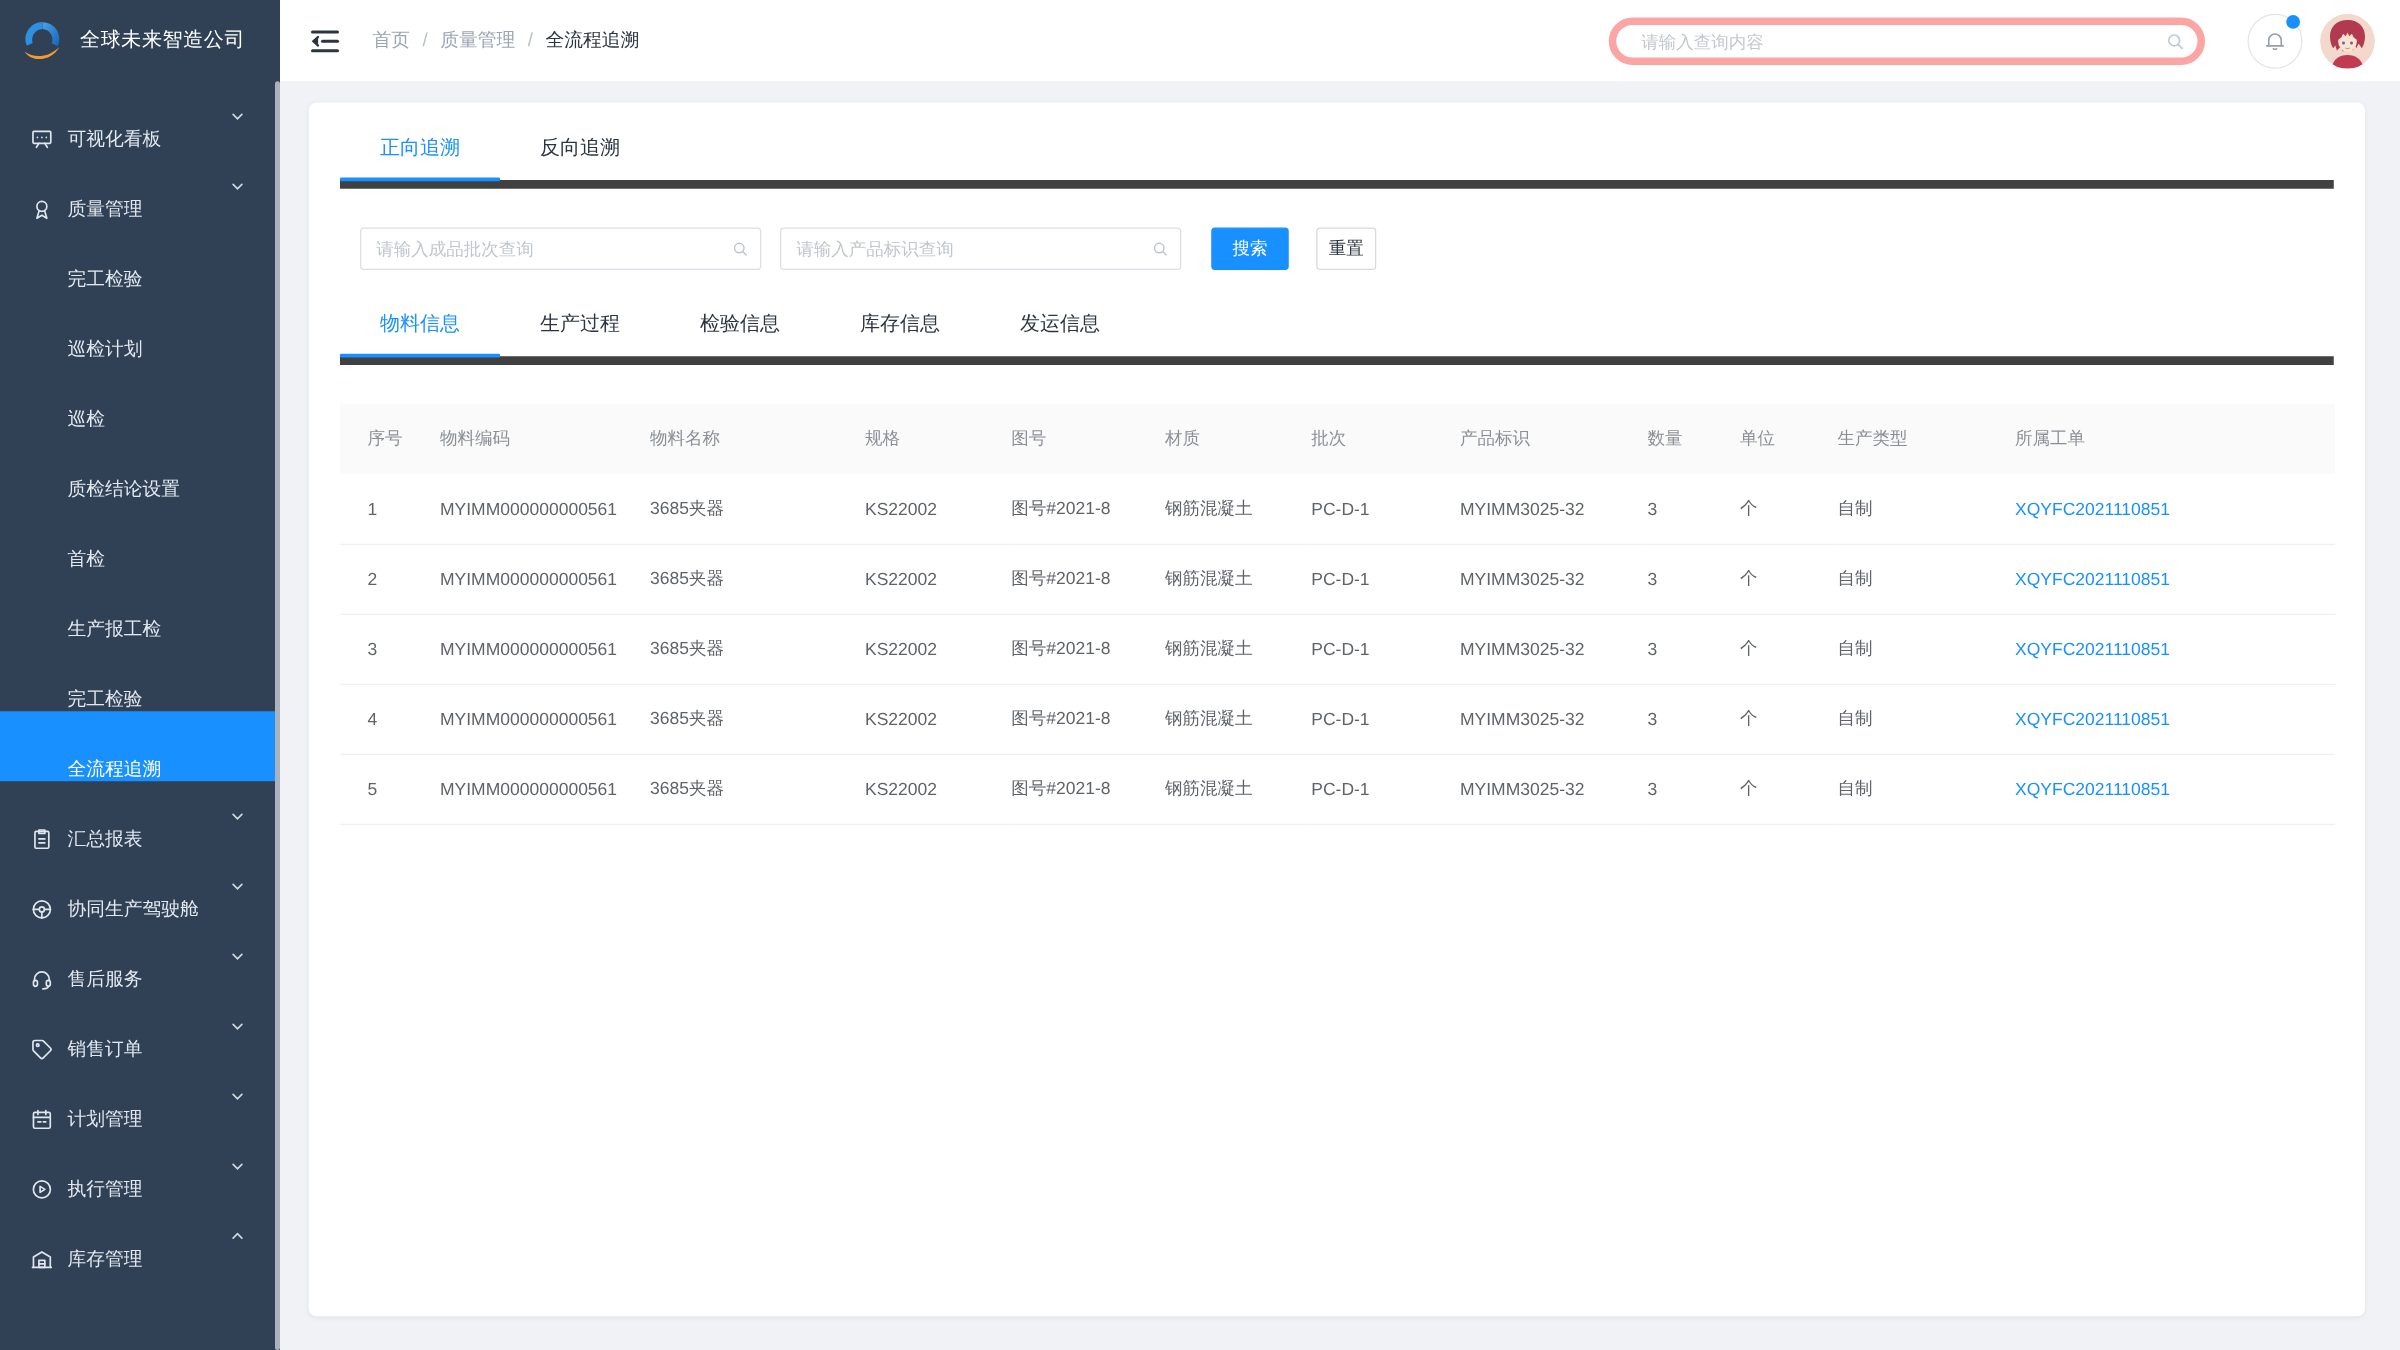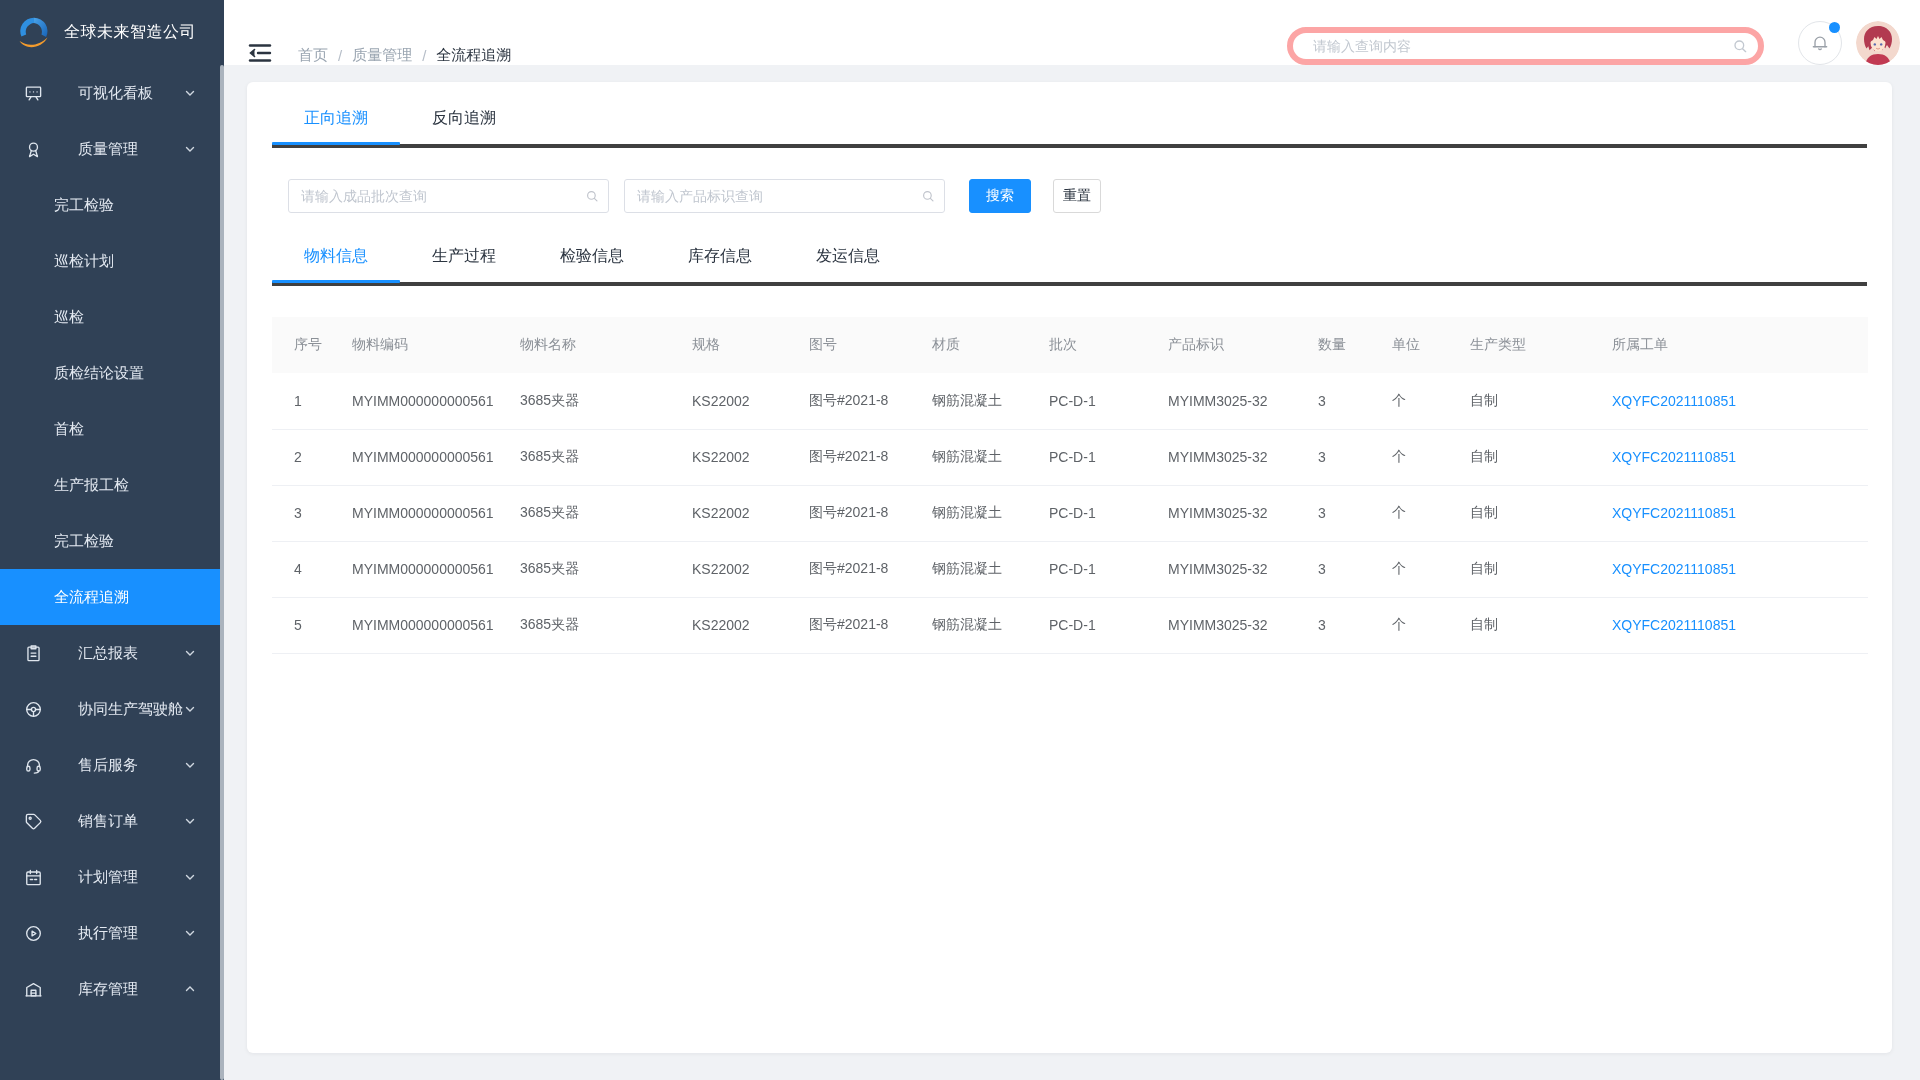--- a/index.html
+++ b/index.html
@@ -7,35 +7,35 @@
     font-family:"Liberation Sans","DejaVu Sans",sans-serif;
     background:#f0f2f5; color:#303133; }
 
   
   .sidebar { position:absolute; left:0; top:0; bottom:0; width:224px;
     background:#304156; z-index:5; }
   .logo-row { height:65px; display:flex; align-items:center; padding-left:16px; }
   .logo-mark { width:36px; height:36px; margin-right:12px; flex:0 0 auto; }
   .company-name { color:#fff; font-size:16px; letter-spacing:.5px; white-space:nowrap; }
   .menu { position:absolute; top:65px; left:0; right:4px; bottom:0; overflow:hidden; }
-  .menu-item { height:56px; display:flex; align-items:center; padding-left:24px;
-    color:#e3e9f1; font-size:15px; cursor:pointer; position:relative; white-space:nowrap;gap:24px; }
+  .menu-item { height:56px; display:flex; align-items:flex-end; padding-left:24px;
+    color:#e3e9f1; font-size:15px; cursor:pointer; position:relative; white-space:nowrap; }
   .menu-item .mi-icon { width:19px; height:19px; margin-right:11px; display:flex;
     align-items:center; color:#dfe6ee; }
   .menu-item .mi-icon svg { width:19px; height:19px; }
   .menu-item.level2 { padding-left:54px; }
   .menu-item.active { background:#1890ff; color:#fff; }
   .menu-item .chevron { position:absolute; right:24px; top:50%; transform:translateY(-50%);
     color:#cfd7e0; display:flex; }
   .sidebar-scrollbar { position:absolute; top:65px; right:0; bottom:0; width:4px;
     background:#aab3bd; border-radius:2px; }
 
   
   .topbar { position:absolute; left:224px; right:0; top:0; height:65px; background:#fff;
-    display:flex; align-items:flex-end; padding:0 20px 0 24px; z-index:4; }
+    display:flex; align-items:center; padding:0 20px 0 24px; z-index:4; }
   .fold-btn { width:26px; height:24px; display:flex; align-items:center; cursor:pointer; }
   .breadcrumb { margin-left:24px; font-size:15px; display:flex; align-items:center; gap:10px; }
   .crumb { color:#9aa5b1; cursor:pointer; }
   .crumb-sep { color:#b6bec8; }
   .crumb.current { color:#2b3440; cursor:default; }
   .topbar-spacer { flex:1; }
   .global-search { position:relative; width:477px; height:38px; margin-right:34px; }
   .global-search input { width:100%; height:100%; border:6px solid #fca5a5; border-radius:19px;
     padding:0 44px 0 20px; font-size:14px; color:#606266; outline:none;
     font-family:inherit; background:#fff; }
@@ -50,21 +50,21 @@
     border-radius:50%; background:#1890ff; }
   .avatar { width:44px; height:44px; border-radius:50%; overflow:hidden; cursor:pointer;
     flex:0 0 auto; }
 
   
   .content { position:absolute; left:224px; top:65px; right:0; bottom:0;
     padding:17px 28px 27px 23px; }
   .card { width:100%; height:100%; background:#fff; border-radius:6px;
     box-shadow:0 1px 4px rgba(0,21,41,.06); overflow:hidden; }
 
-  .tabs { margin:26px 25px 12px; display:flex; border-bottom:4px solid #404040; }
+  .tabs { margin:26px 25px 12px; display:flex; border-bottom:7px solid #404040; }
   .tab { width:128px; text-align:center; padding-bottom:15px; font-size:16px;
     color:#2b3440; cursor:pointer; position:relative; }
   .tab.active { color:#1890ff; }
   .tab.active::after { content:""; position:absolute; left:0; right:0; bottom:-1px;
     height:3px; background:#1890ff; border-radius:1px; }
   .tabs.sub { margin-top:33px;align-items:center; }
 
   .filters { margin:31px 41px 0; display:flex; align-items:center; }
   .input-wrap { position:relative; width:321px; height:34px; }
   .input-wrap + .input-wrap { margin-left:15px; }

